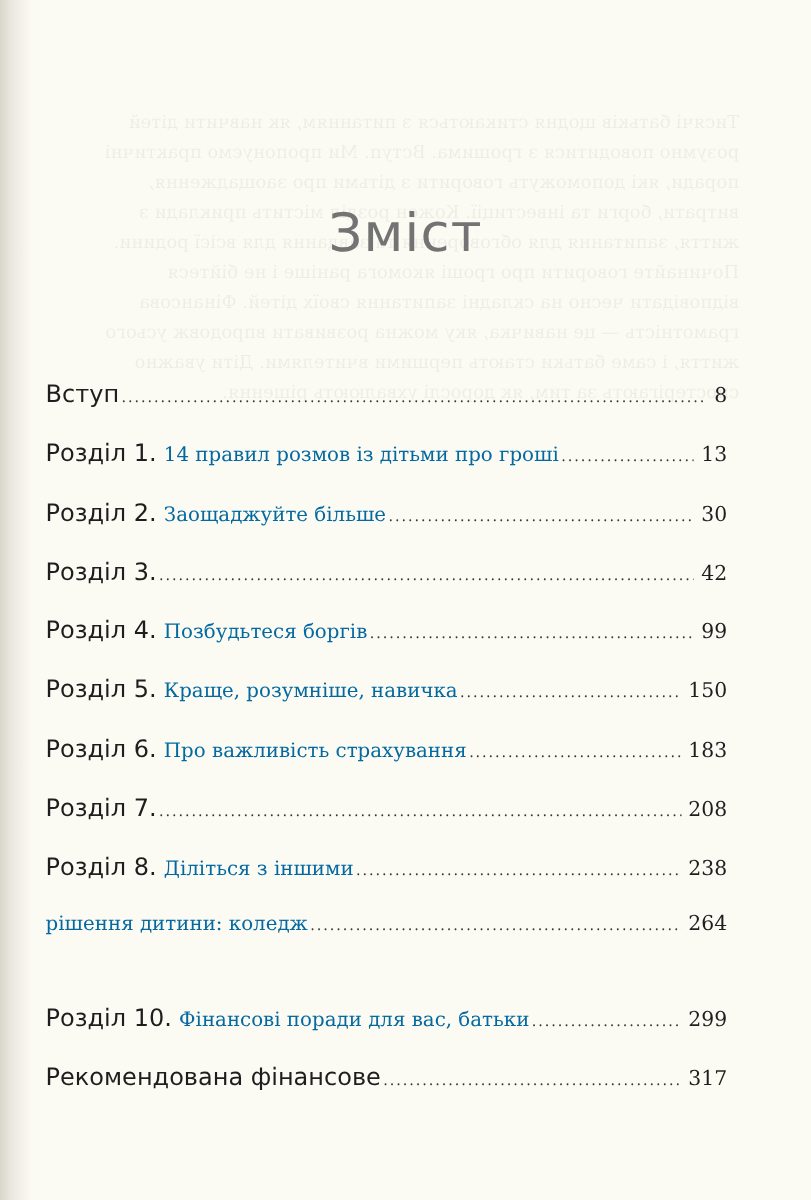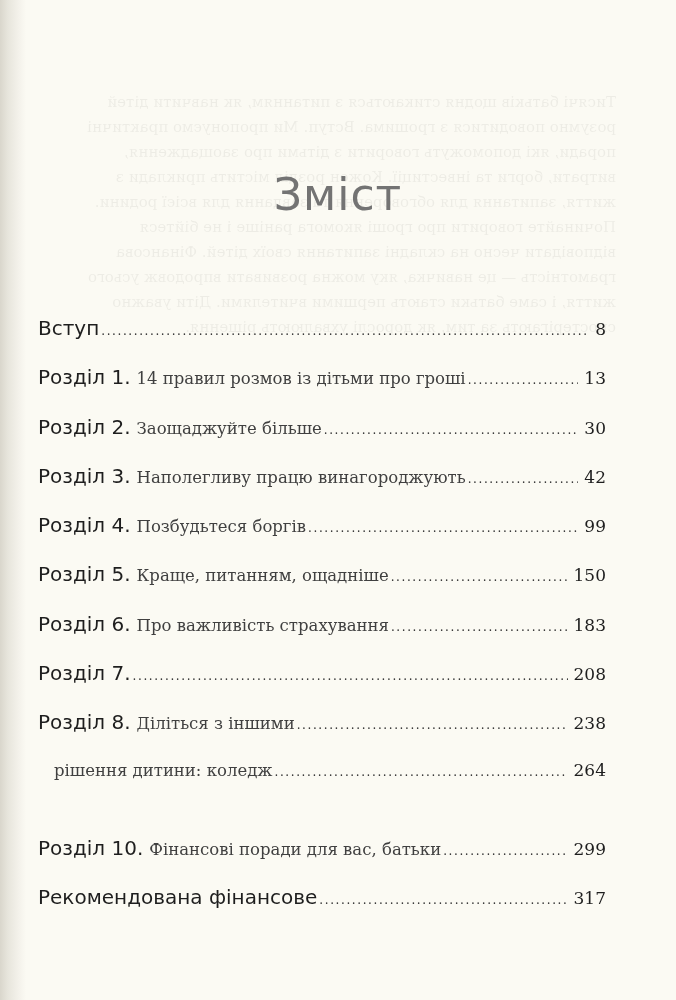--- a/index.html
+++ b/index.html
@@ -64,26 +64,26 @@
   }
   .label {
     font-family: "DejaVu Sans", sans-serif;
     font-size: 20px;
     color: #1e1e1e;
     flex: 0 0 auto;
   }
   .ctitle {
     font-family: "DejaVu Serif", serif;
     font-size: 16.5px;
-    color: #404040;
+    color: #0369a1;
     flex: 0 0 auto;
     margin-left: 6px;
   }
   .ctitle.no-margin {
-    margin-left: 16px;
+    margin-left: 0;
   }
   .dots {
     flex: 1 1 auto;
     overflow: hidden;
     font-family: "DejaVu Serif", serif;
     font-size: 12px;
     letter-spacing: 1.6px;
     color: #333;
     margin: 0 6px 0 2px;
   }
@@ -142,35 +142,34 @@
 
     <div class="entry">
       <span class="label">Розділ 2.</span>
       <span class="ctitle">Заощаджуйте більше</span>
       <span class="dots"></span>
       <span class="pnum">30</span>
     </div>
 
     <div class="entry">
       <span class="label">Розділ 3.</span>
-      <span class="ctitle">Наполегливу працю винагороджують</span>
       <span class="dots"></span>
       <span class="pnum">42</span>
     </div>
 
     <div class="entry">
       <span class="label">Розділ 4.</span>
       <span class="ctitle">Позбудьтеся боргів</span>
       <span class="dots"></span>
       <span class="pnum">99</span>
     </div>
 
     <div class="entry">
       <span class="label">Розділ 5.</span>
-      <span class="ctitle">Краще, питанням, ощадніше</span>
+      <span class="ctitle">Краще, розумніше, навичка</span>
       <span class="dots"></span>
       <span class="pnum">150</span>
     </div>
 
     <div class="entry">
       <span class="label">Розділ 6.</span>
       <span class="ctitle">Про важливість страхування</span>
       <span class="dots"></span>
       <span class="pnum">183</span>
     </div>

